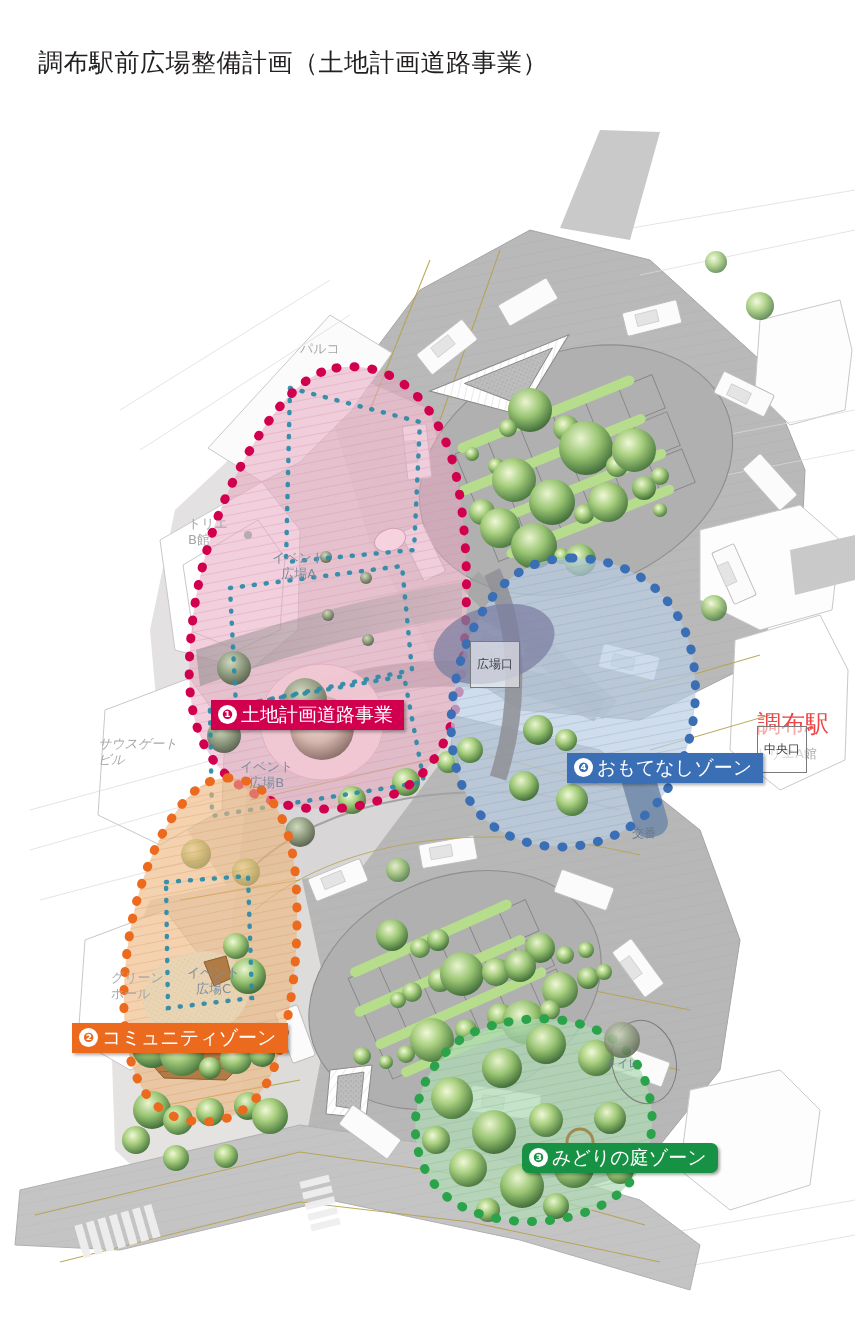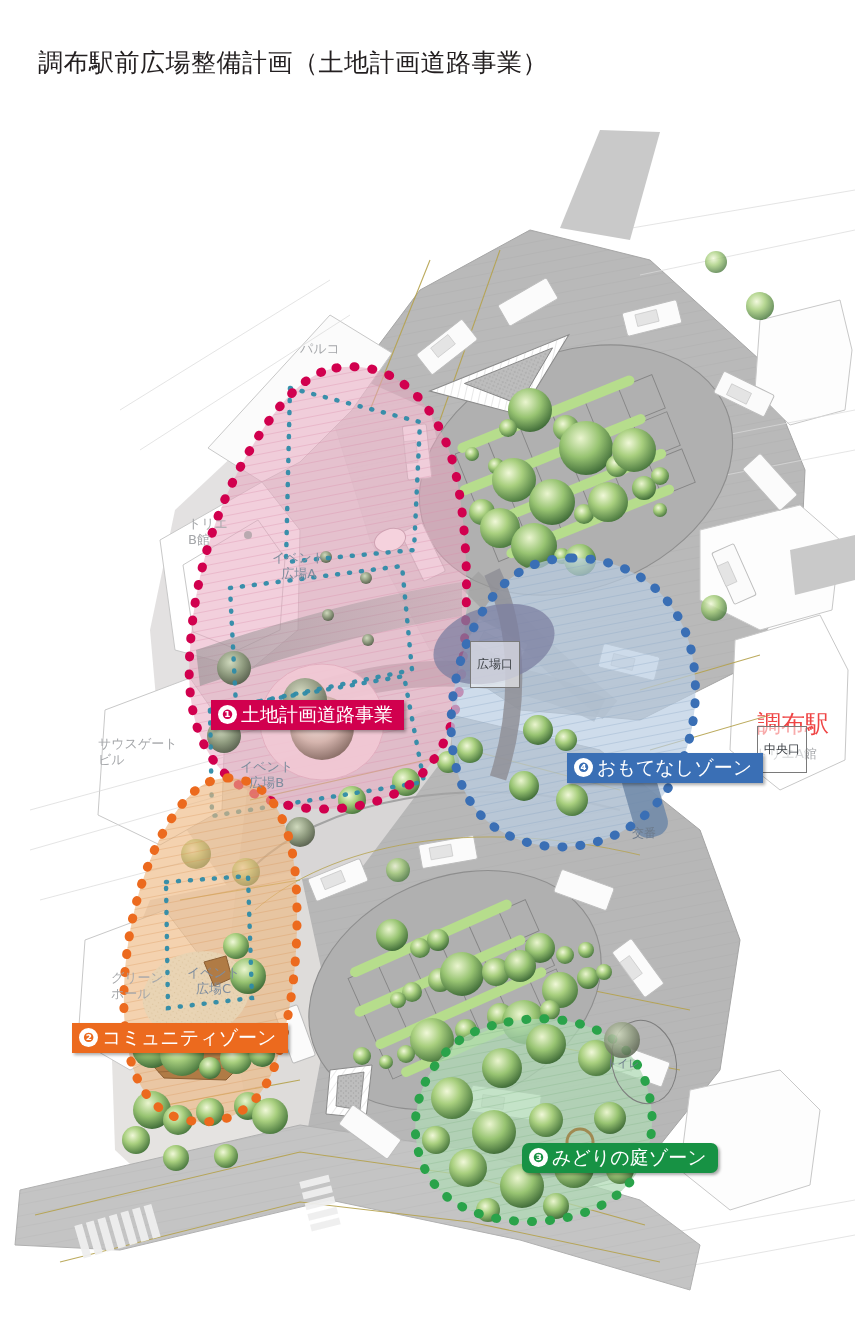--- a/index.html
+++ b/index.html
@@ -47,21 +47,21 @@
   .facility{color:#6d7b8c;font-size:12px;}
   .boxed{
     color:#3f4category;border:1px solid #7a7a7a;color:#3f4348;
     font-size:12px;padding:15px 6px;background:rgba(255,255,255,.55);
   }
   #station-name{left:757px;top:600px;font-size:24px;color:#ef4444;}
   #station-exit{left:757px;top:616px;text-align:right;}
   #plaza-exit{left:470px;top:531px;}
   #t-parco{left:300px;top:231px;}
   #t-trie-b{left:188px;top:406px;}
-  #t-southgate{left:98px;top:626px;}
+  #t-southgate{left:98px;top:626px;font-style:italic;}
   #t-green-hall{left:95px;top:860px;margin-left:16px;}
   #t-trie-a{left:755px;top:636px;}
   #t-koban{left:632px;top:716px;}
   #t-toilet{left:606px;top:947px;font-size:11px;color:#6d7b8c;}
   #t-hiroba-a{left:272px;top:440px;}
   #t-hiroba-b{left:240px;top:649px;}
   #t-hiroba-c{left:187px;top:855px;}
 </style>
 </head>
 <body>

